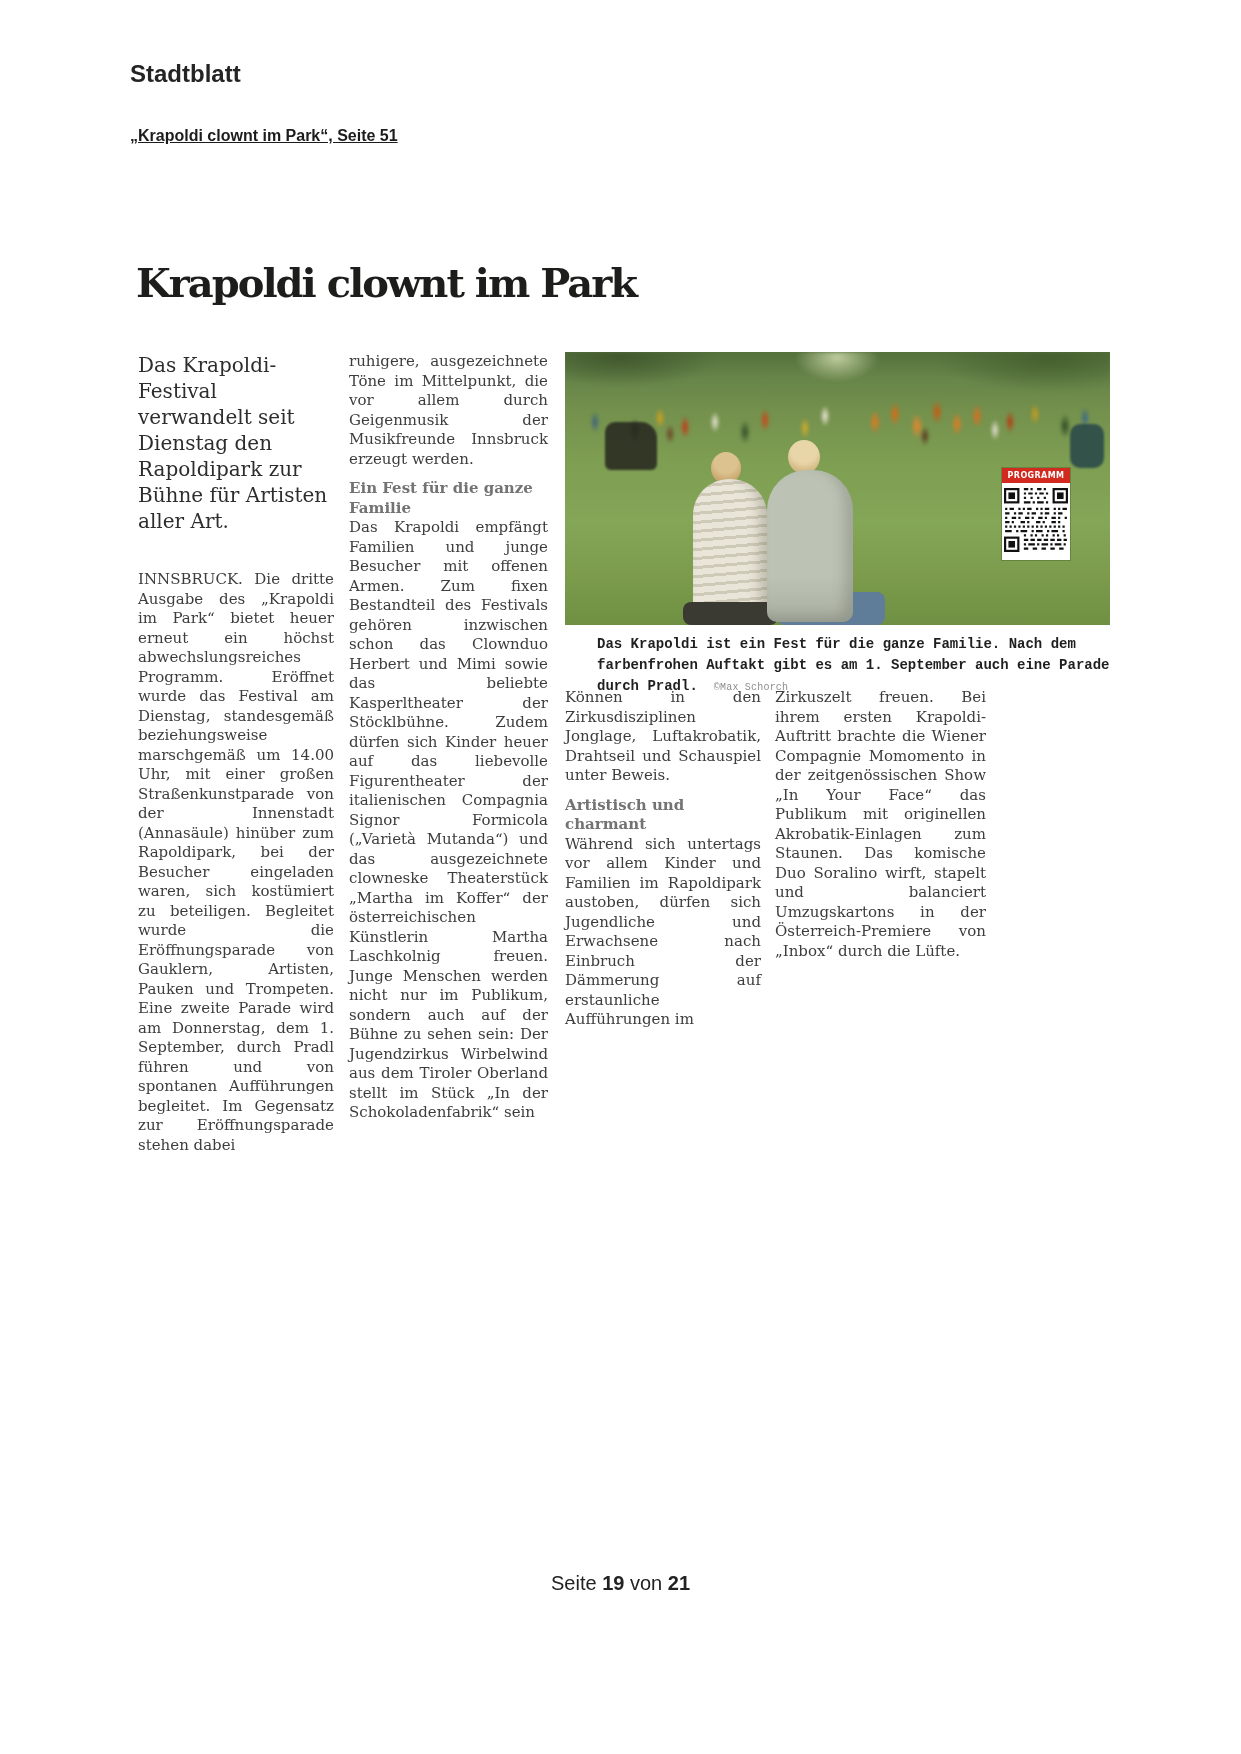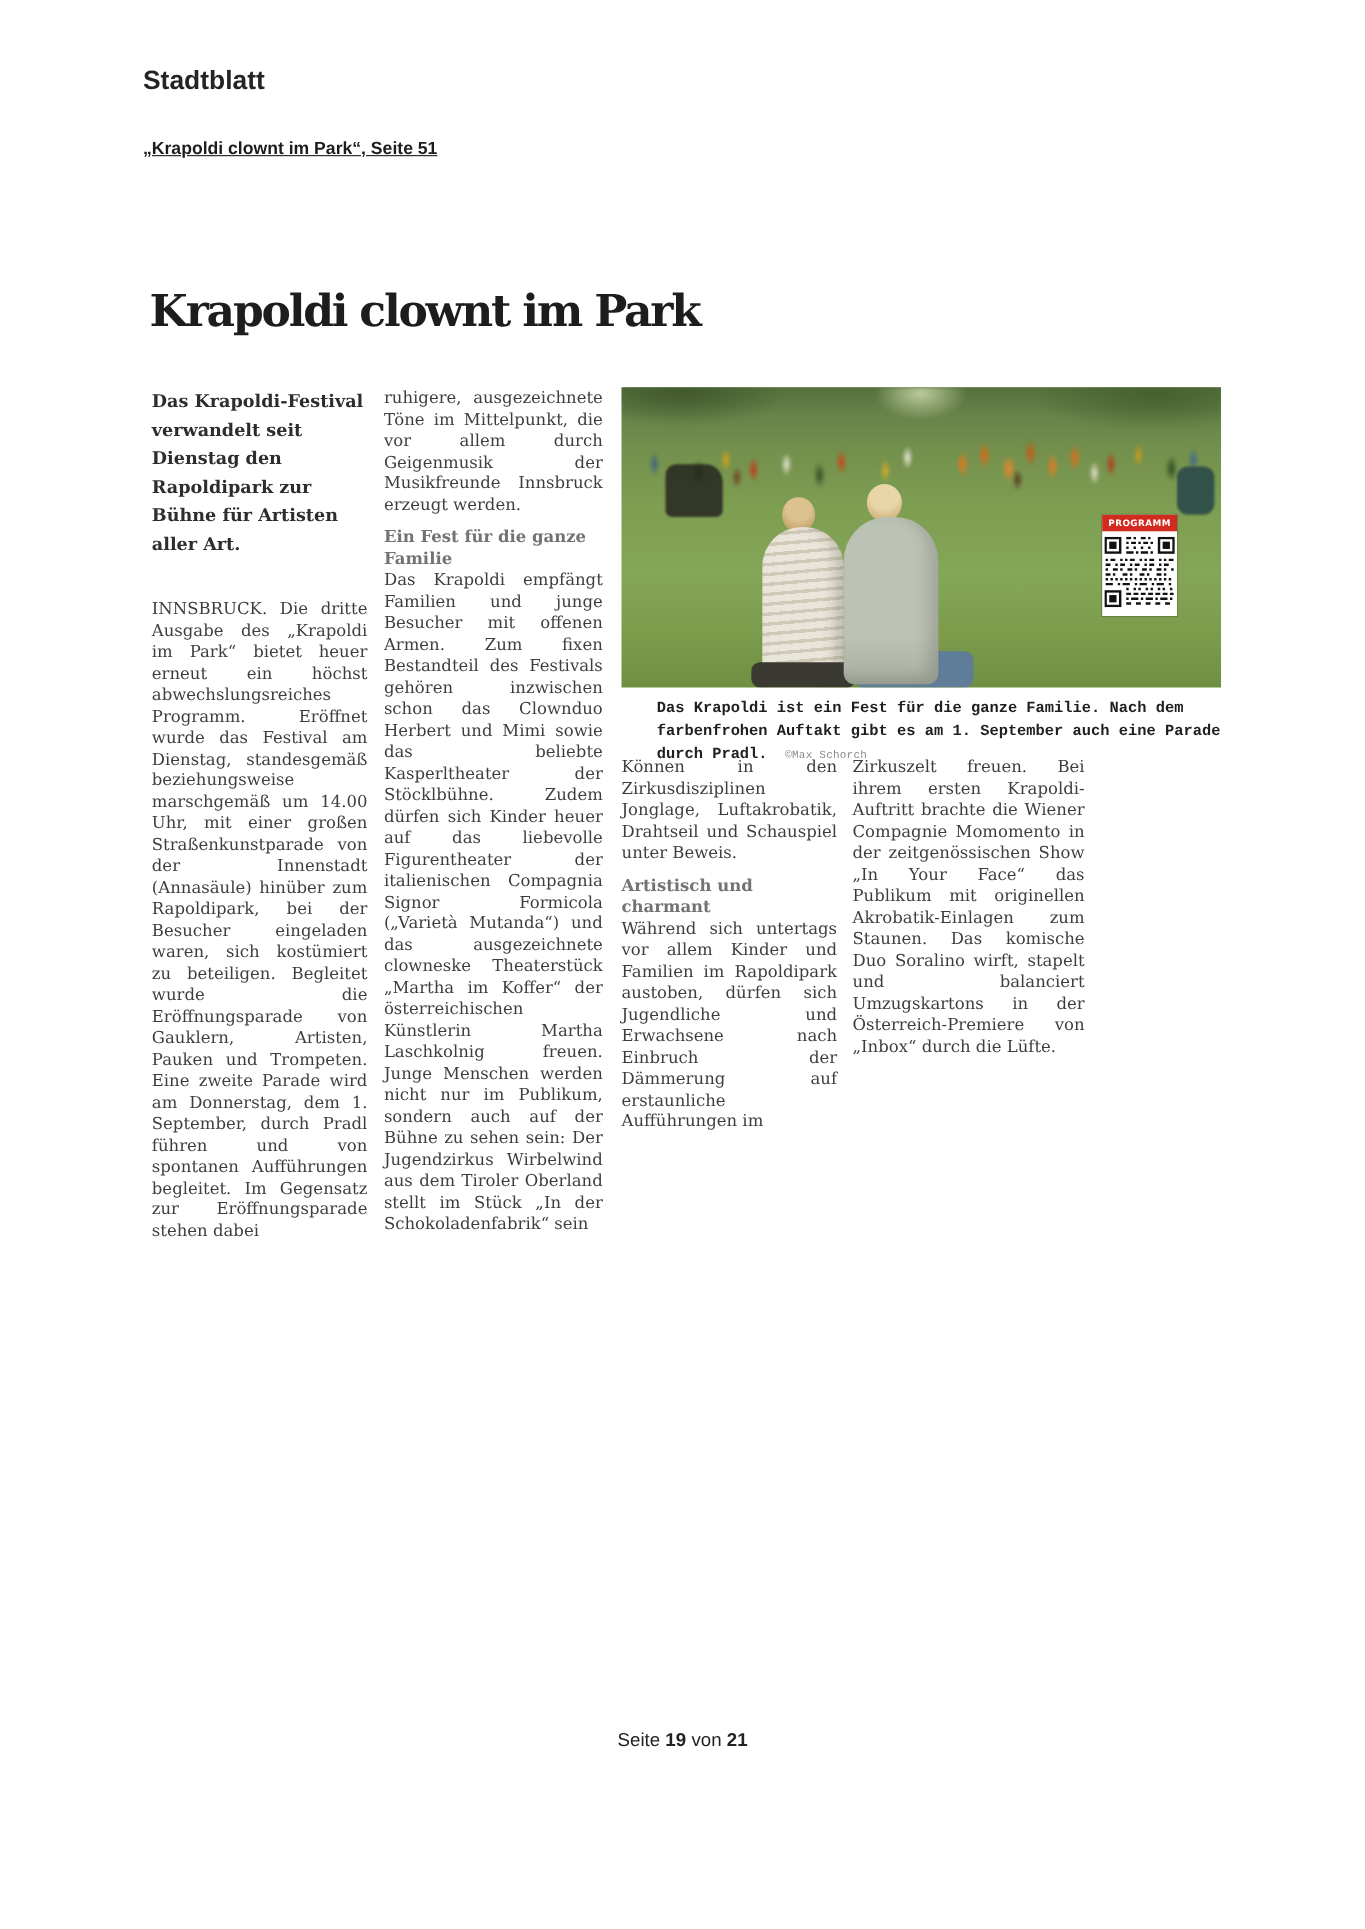--- a/index.html
+++ b/index.html
@@ -22,21 +22,21 @@
     font-family:"DejaVu Serif", serif; font-weight:bold;
     font-size:40px; letter-spacing:-2px; color:#1d1d1b; line-height:1.05;
     white-space:nowrap;
   }
   .col {
     position:absolute; top:352px; font-size:15px; line-height:19.5px;
     color:#3d3d3d; text-align:justify; hyphens:auto; -webkit-hyphens:auto;
   }
   .col p { margin:0; }
   .lead {
-    font-weight:bold; font-size:16px; line-height:26px; color:#2d2d2d;
+    font-weight:normal; font-size:20px; line-height:26px; color:#2d2d2d;
     text-align:left; margin:0 0 36px 0 !important; hyphens:auto;
   }
   .subhead {
     font-weight:bold; color:#737373; text-align:left;
     margin-top:10px !important;
   }
   .col1 { left:138px; width:196px; }
   .col2 { left:349px; width:199px; }
   .col3 { left:565px; top:688px; width:196px; }
   .col4 { left:775px; top:688px; width:211px; }
@@ -131,21 +131,21 @@
     font-family:Liberation Mono, monospace; font-weight:bold;
     font-size:14px; line-height:21px; color:#1f1f1f;
   }
   .credit {
     font-size:10px; color:#8d8d8d; font-weight:normal; margin-left:16px;
     letter-spacing:.2px;
   }
   
   .footer {
     position:absolute; left:0; top:1572px; width:100%; text-align:center;
-    font-family:"Liberation Sans", sans-serif; font-size:17px; color:#222;
+    font-family:"Liberation Sans", sans-serif; font-size:20px; color:#222;
   }
   .footer .num { font-weight:bold; }
 </style>
 </head>
 <body>
 
 <div class="page">
 
   <div class="masthead">Stadtblatt</div>
 

